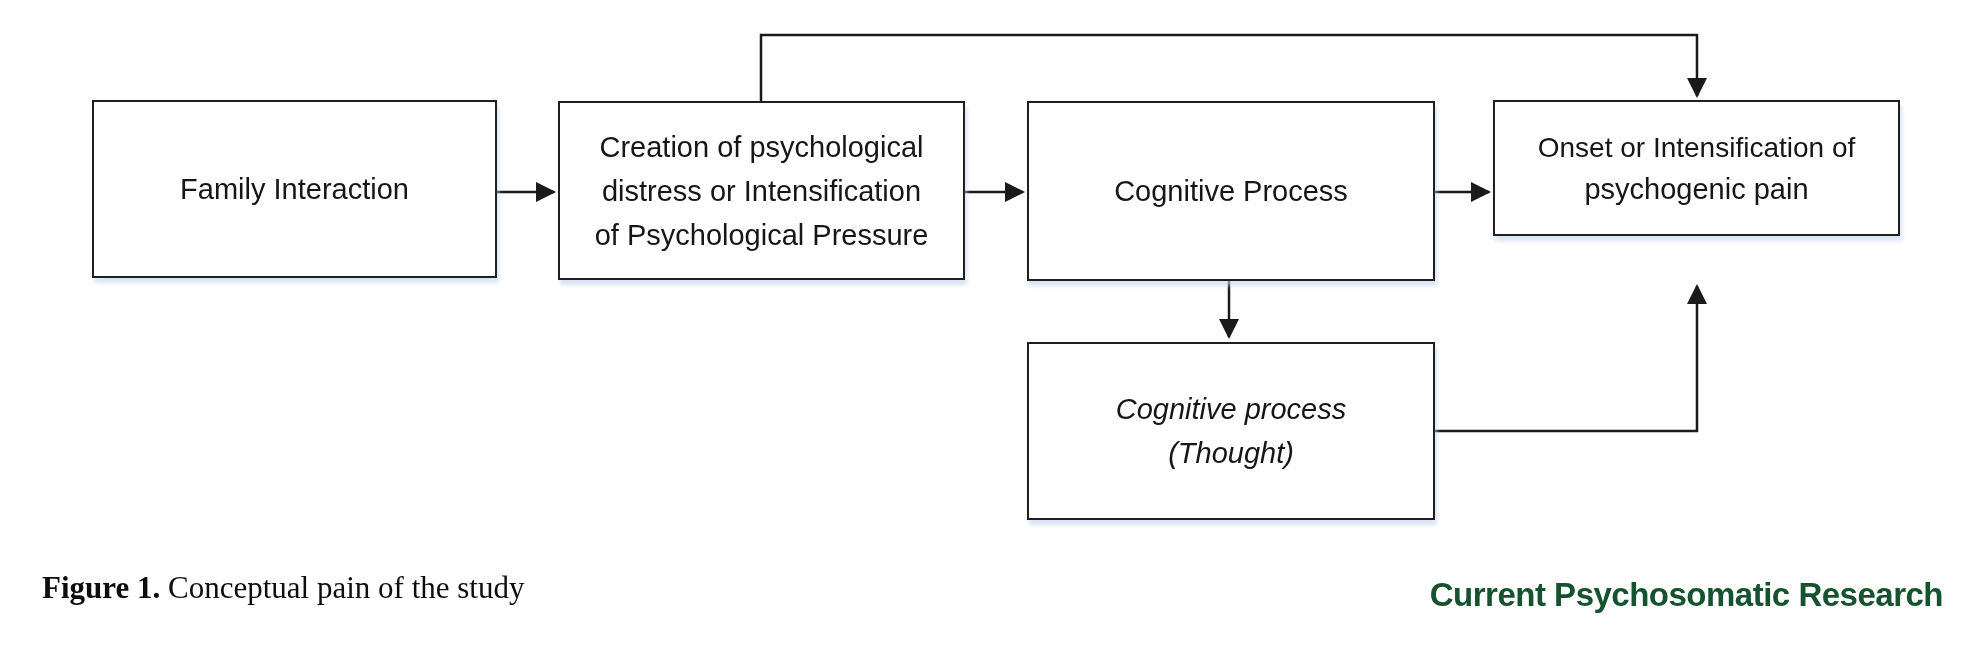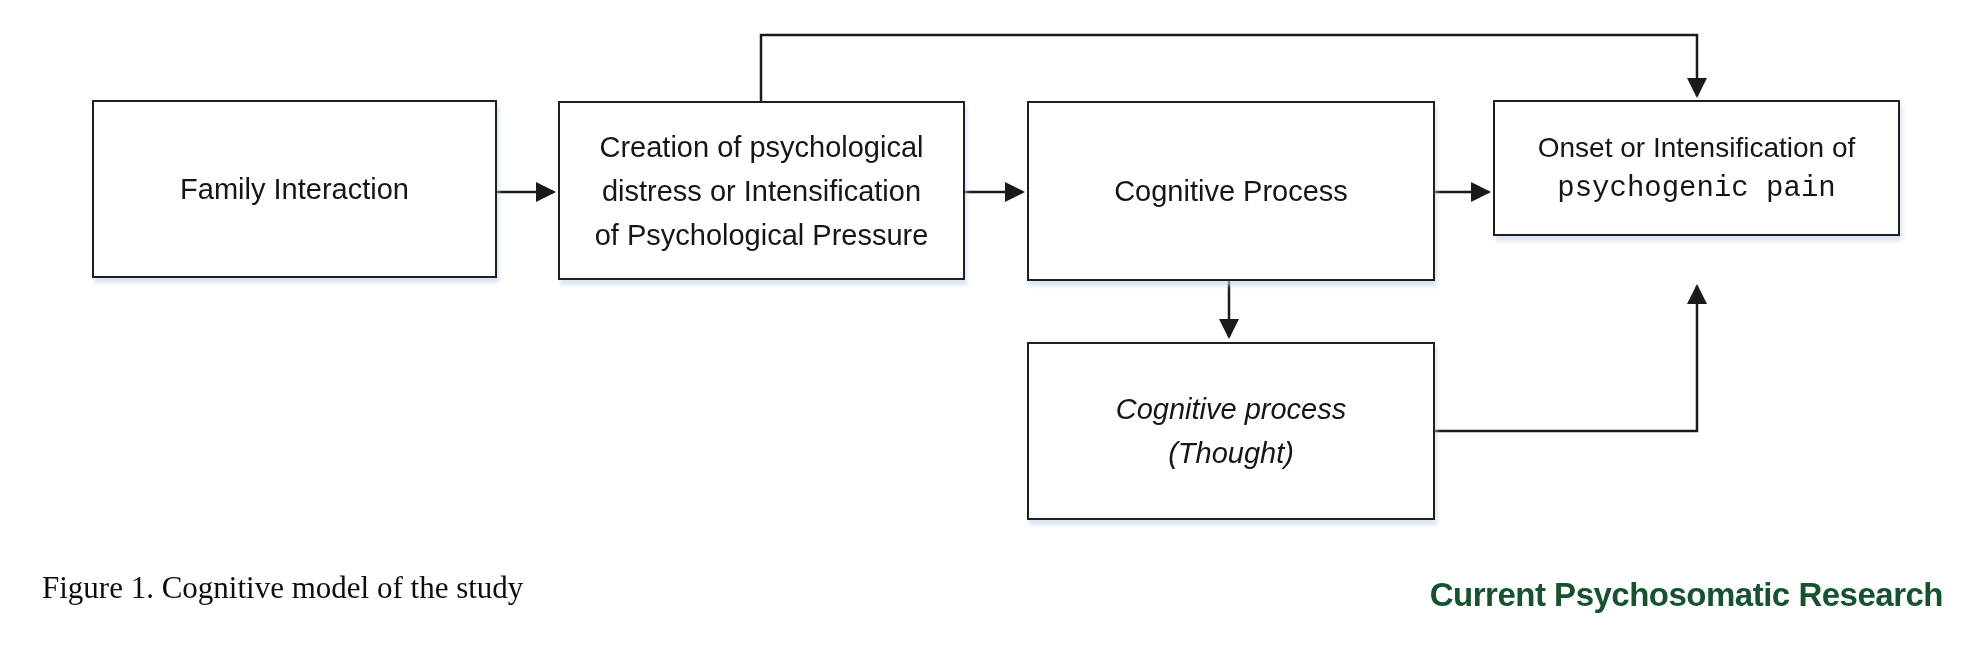--- a/index.html
+++ b/index.html
@@ -45,35 +45,35 @@
   .node-emotional { left: 1027px; top: 101px; width: 408px; height: 180px; }
   .node-onset     { left: 1493px; top: 100px; width: 407px; height: 136px; }
   .node-cognitive { left: 1027px; top: 342px; width: 408px; height: 178px; font-style: italic; }
   .onset-line1 {
     display: block;
     font-size: 28px;
     line-height: 42px;
   }
   .onset-line2 {
     display: block;
-    font-family: Liberation Mono, monospace;
+    font-family: Liberation Sans, sans-serif;
     font-size: 29px;
     line-height: 40px;
   }
   .figure-caption {
     position: absolute;
     left: 42px;
     top: 570px;
     font-family: "Liberation Serif", serif;
     font-size: 31px;
     color: #0d0d0d;
     white-space: nowrap;
   }
   .caption-prefix {
-    font-weight: normal;
+    font-weight: bold;
   }
   .journal-logo {
     position: absolute;
     right: 22px;
     top: 576px;
     font-family: "Liberation Sans", sans-serif;
     font-weight: bold;
     font-size: 33px;
     letter-spacing: -0.5px;
     color: #14532d;
@@ -117,18 +117,18 @@
     <span class="onset-line1">Onset or Intensification of</span>
     <span class="onset-line2">psychogenic pain</span>
   </div>
 
   <div class="node node-cognitive">
     <span class="node-label">Cognitive process
 (Thought)</span>
   </div>
 
   <div class="figure-caption">
-    <span class="caption-prefix">Figure 1.</span><span> Cognitive model of the study</span>
+    <span class="caption-prefix">Figure 1.</span><span> Conceptual pain of the study</span>
   </div>
 
   <div class="journal-logo">Current Psychosomatic Research</div>
 
 </div>
 
 </body></html>

